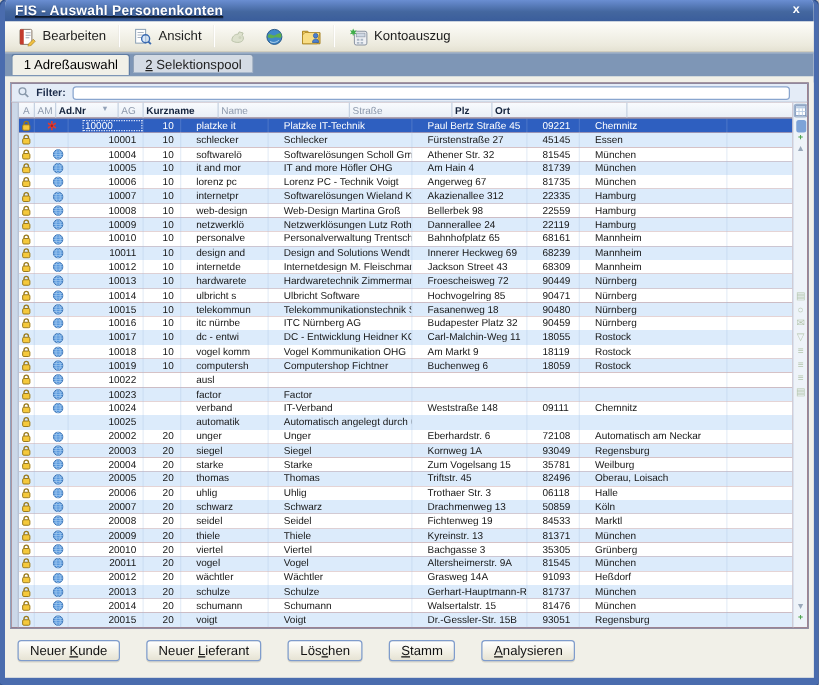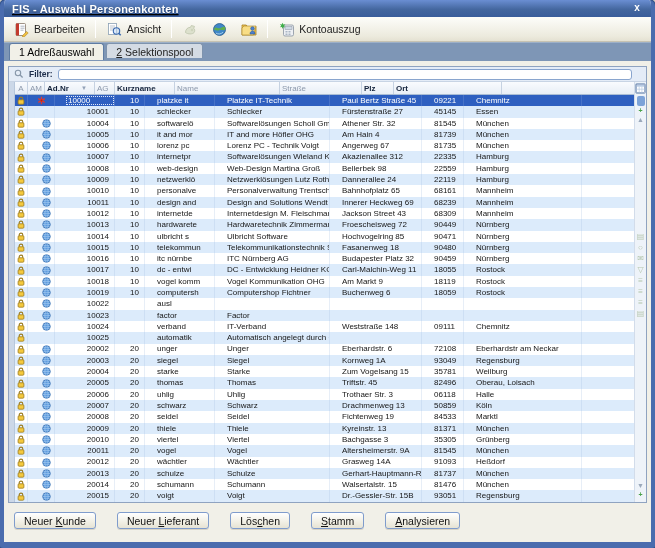--- a/index.html
+++ b/index.html
@@ -838,21 +838,21 @@
                   <path d="M.8 4.5h7.4M1.3 2.7h6.4M1.3 6.3h6.4" stroke="#a8cdf0" stroke-width="0.6"></path>
                 </svg>
       </span>
     </div>
     <div class="td c-adnr">20002</div>
     <div class="td c-ag">20</div>
     <div class="td c-kurz">unger</div>
     <div class="td c-name">Unger</div>
     <div class="td c-str">Eberhardstr. 6</div>
     <div class="td c-plz">72108</div>
-    <div class="td c-ort">Eberhardstr am Neckar</div>
+    <div class="td c-ort">Automatisch am Neckar</div>
     <div class="td c-fill"></div>
   </div>
           <div class="tr alt">
     <div class="td c-a">
       <span class="icon lock">
         <svg width="8" height="9" viewBox="0 0 8 9">
                   <path d="M2.2 4V2.9a1.8 1.8 0 0 1 3.6 0V4" fill="none" stroke="#9a7b1f" stroke-width="1.1"></path>
                   <rect x="1.1" y="3.8" width="5.8" height="4.4" rx="1" fill="#f5c93c" stroke="#9a7b1f" stroke-width="0.8"></rect>
                 </svg>
       </span>

